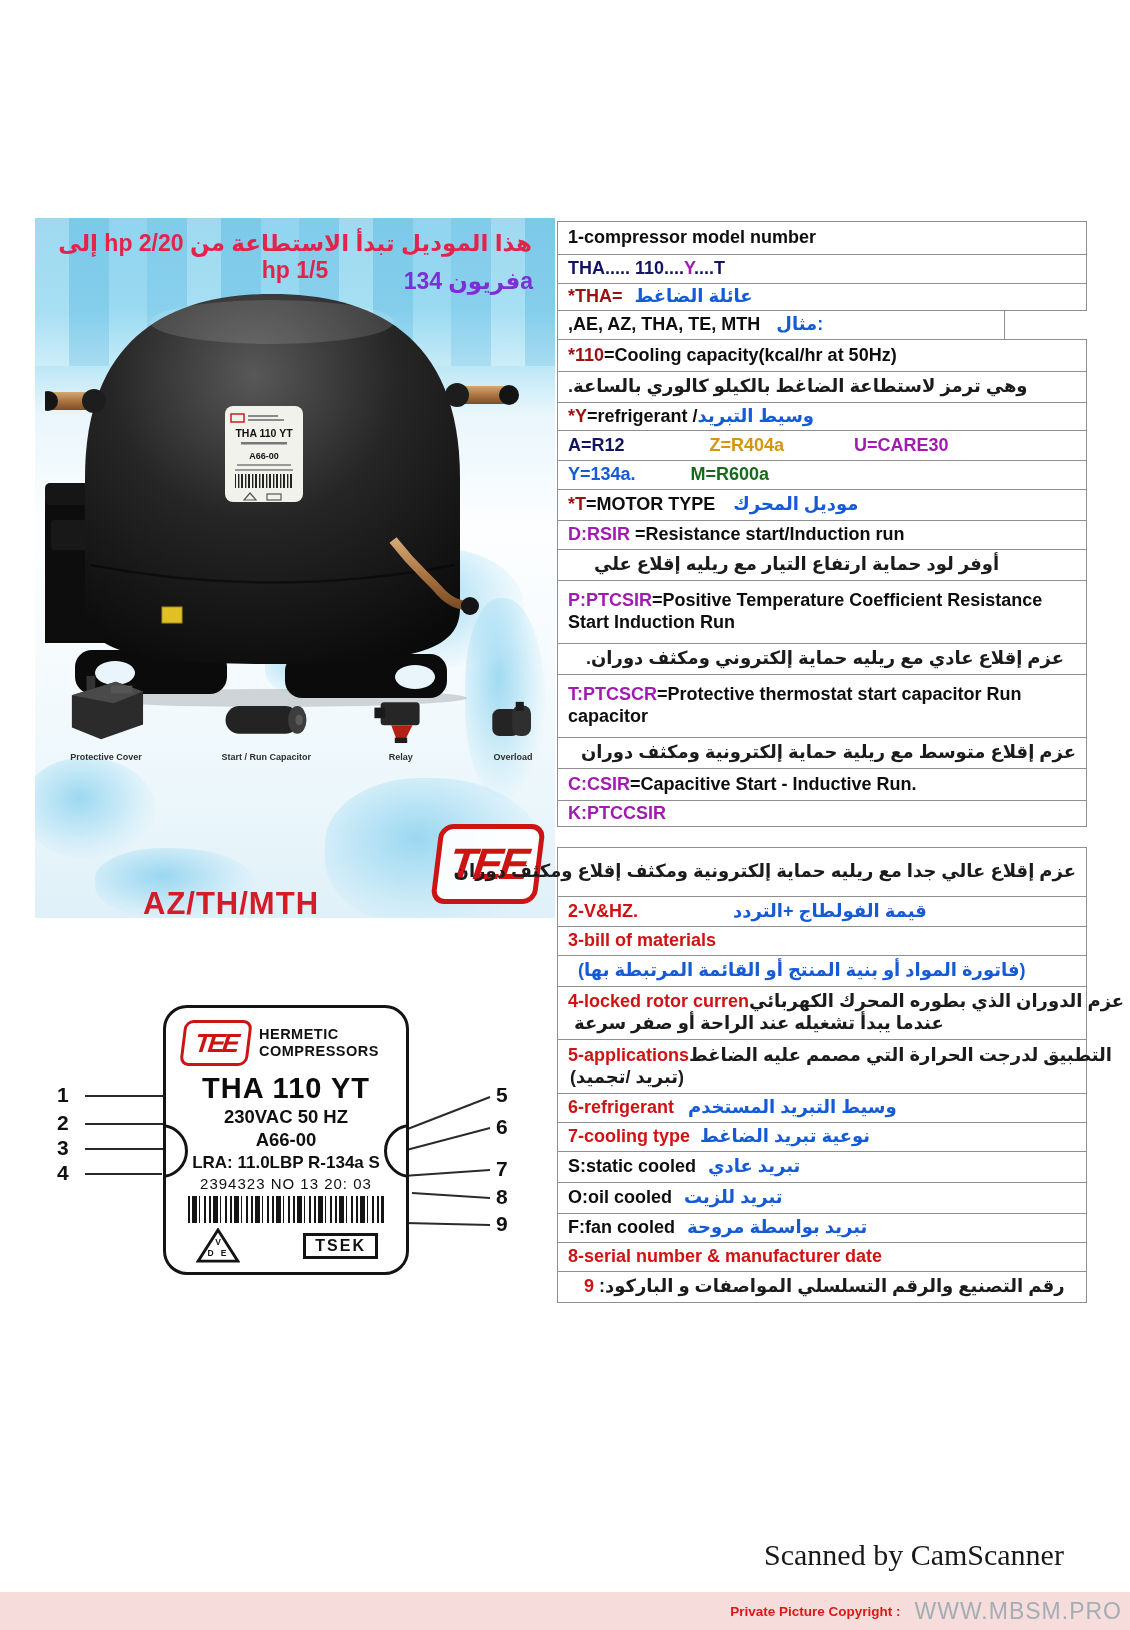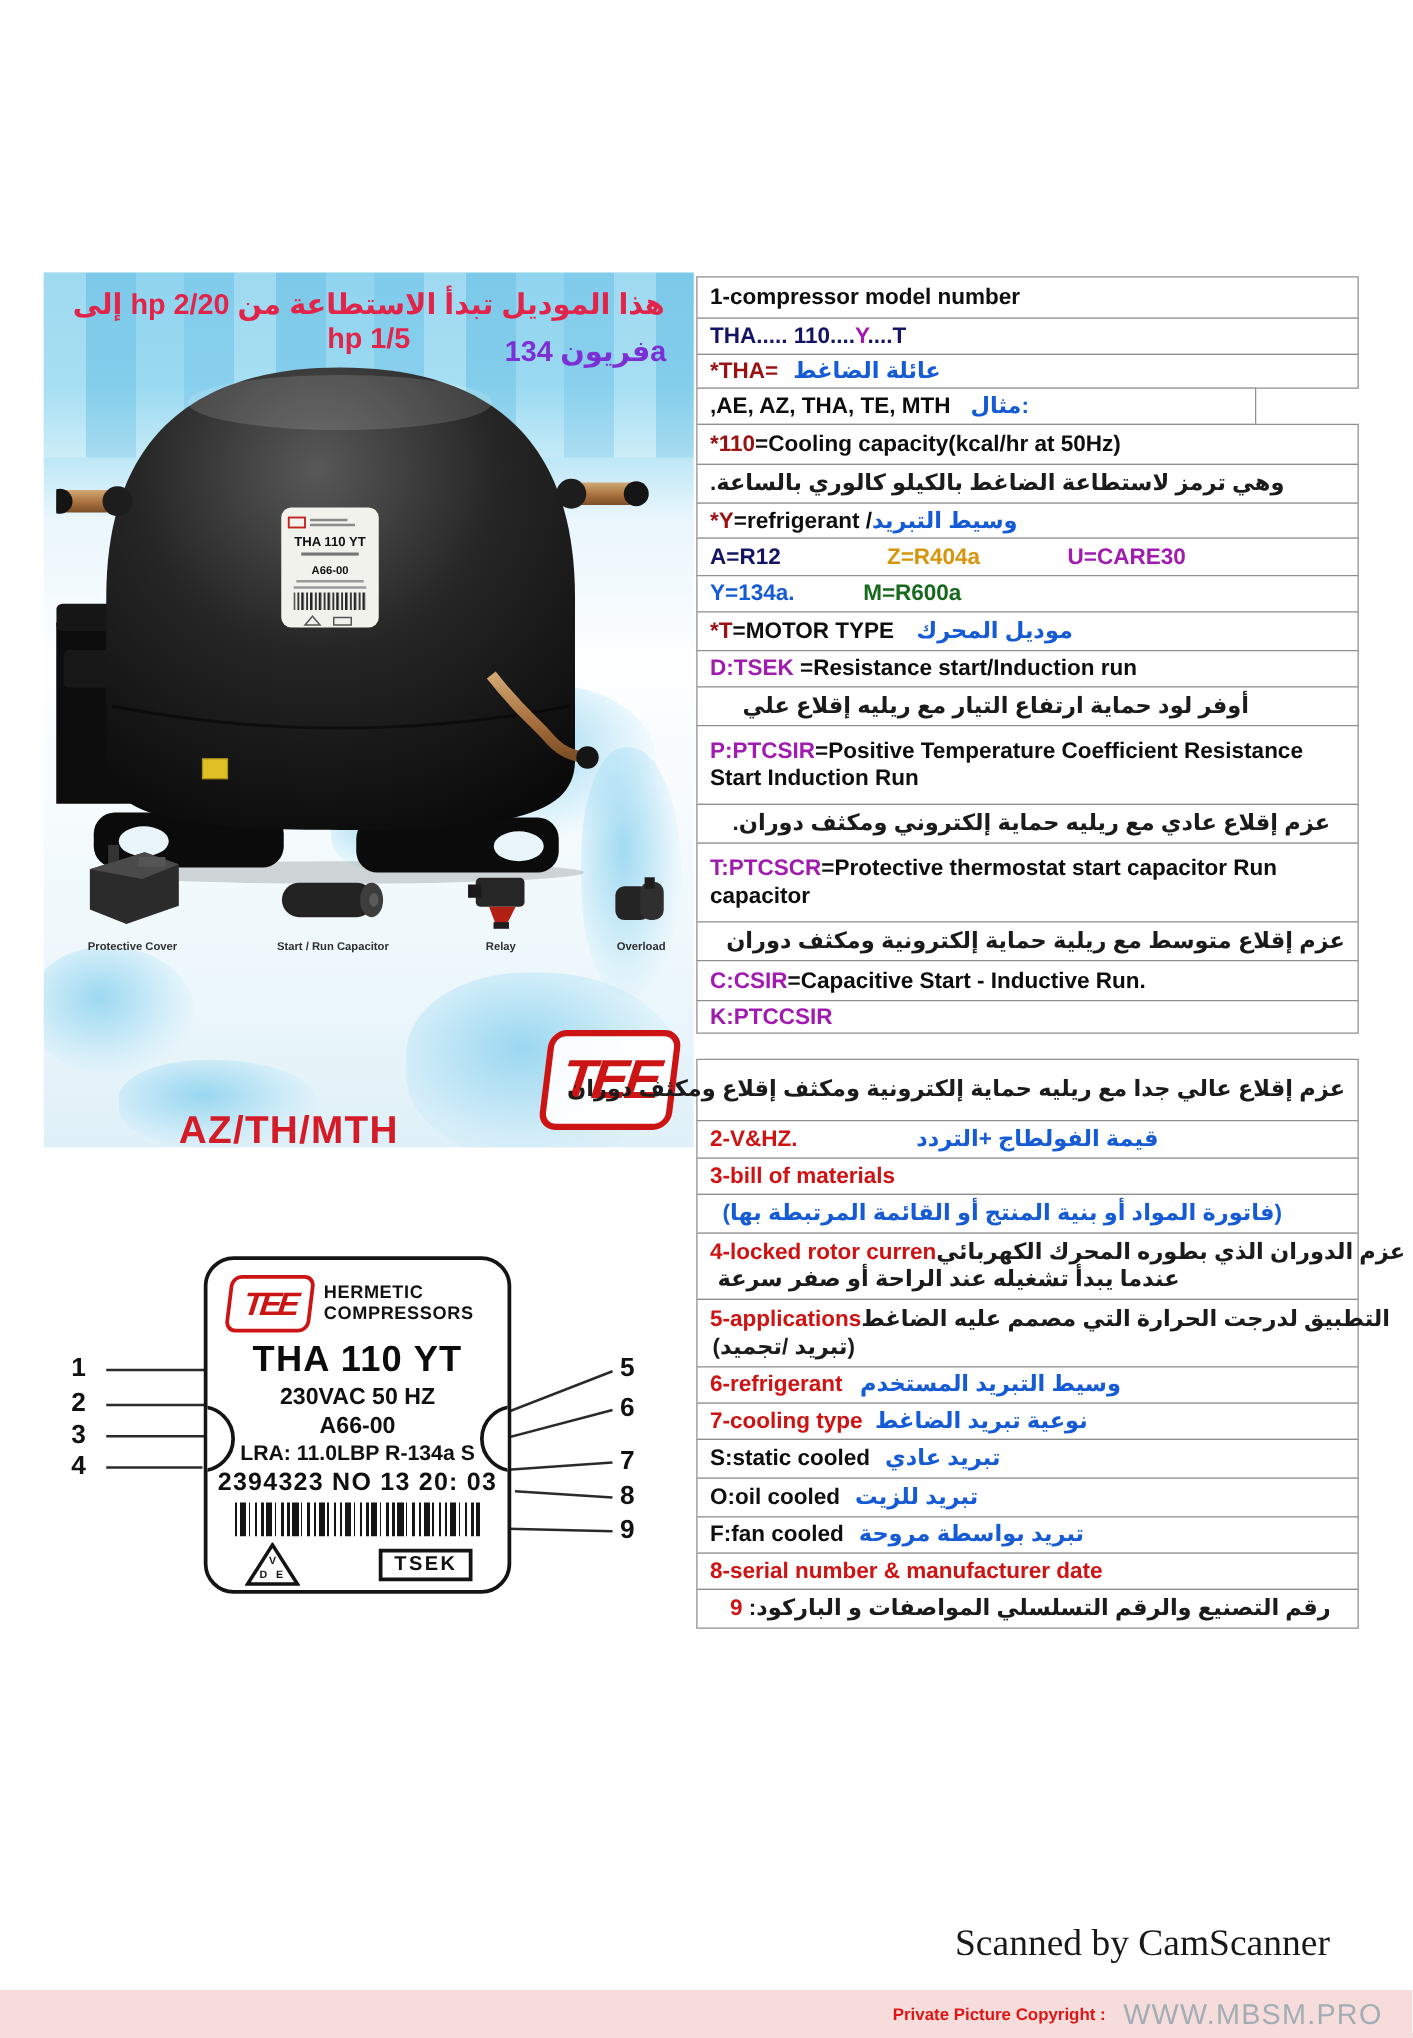--- a/index.html
+++ b/index.html
@@ -65,36 +65,36 @@
   .notch { position:absolute; width:54px; height:54px; border-radius:50%; background:#fff;
     border:3px solid #141414; box-sizing:border-box; top:116px; }
   .notch.nl { left:-32px; } .notch.nr { right:-32px; }
   .nl-head { display:flex; align-items:center; gap:9px; padding:12px 12px 0 16px; }
   .tee-mini { width:62px; height:40px; font-size:26px; border-width:3px; border-radius:9px; flex:none; }
   .nl-brandcap { font-size:14.5px; font-weight:bold; line-height:1.15; color:#111; letter-spacing:0.5px; }
   .nl-model { text-align:center; font-size:29px; font-weight:bold; margin-top:6px;
     letter-spacing:1px; color:#0c0c0c; }
   .nl-volt,.nl-bom { text-align:center; font-size:18.5px; font-weight:bold; margin-top:1px; color:#101010; }
   .nl-lra { text-align:center; font-size:17px; font-weight:bold; margin-top:2px; color:#101010; }
-  .nl-serial { text-align:center; font-size:20px; font-weight:bold; margin-top:2px;
+  .nl-serial { text-align:center; font-size:15px; font-weight:normal; margin-top:2px;
     letter-spacing:1px; color:#101010; }
   .barcode { height:27px; margin:4px 22px 0;
     background:repeating-linear-gradient(90deg,#151515 0 2px,#fff 2px 4px,#151515 4px 9px,
       #fff 9px 11px,#151515 11px 12px,#fff 12px 16px,#151515 16px 18px,#fff 18px 21px); }
   .nl-foot { display:flex; justify-content:space-between; align-items:center; padding:5px 28px 0 30px; }
   .tsek { border:3px solid #141414; font-size:16px; font-weight:bold; padding:1px 9px;
     letter-spacing:2px; color:#111; }
   .callout { position:absolute; font-size:21px; font-weight:bold; color:#111; z-index:4; }
   .callout-lines { position:absolute; left:40px; top:980px; width:500px; height:330px; z-index:2; }
 
   
   .scan-credit { position:absolute; left:764px; top:1538px; font-family:"Liberation Serif","DejaVu Serif",serif;
     font-size:30px; color:#181818; }
   .footer-bar { position:absolute; left:0; right:0; bottom:0; height:38px; background:#f7dcdc;
-    display:flex; align-items:center; justify-content:flex-end; gap:14px; padding-right:24px; box-sizing:border-box; }
+    display:flex; align-items:center; justify-content:flex-end; gap:14px; padding-right:8px; box-sizing:border-box; }
   .fp-copy { color:#e01616; font-size:13.5px; font-weight:bold; }
   .fp-site { color:#a3aeb4; font-size:23px; letter-spacing:1px; }
 </style>
 </head>
 <body>
 
 <div class="panel">
   <div class="ice" style="left:320px;top:330px;width:170px;height:120px;"></div>
   <div class="ice" style="left:430px;top:380px;width:80px;height:200px;"></div>
   <div class="ice" style="left:-10px;top:540px;width:130px;height:100px;"></div>
@@ -227,21 +227,21 @@
     <div class="trow" style="min-height: 31px;">
       <div class="tline" dir="ltr"><span class="c-navy">A=R12</span><span class="c-orange" style="margin-left: 85px;">Z=R404a</span><span class="c-purple" style="margin-left: 70px;">U=CARE30</span></div>
     </div>
     <div class="trow" style="min-height: 30px;">
       <div class="tline" dir="ltr"><span class="c-blue">Y=134a.</span><span class="c-green" style="margin-left: 55px;">M=R600a</span></div>
     </div>
     <div class="trow" style="min-height: 32px;">
       <div class="tline" dir="ltr"><span class="c-maroon">*T</span><span class="c-black">=MOTOR TYPE</span><span class="c-blue" style="margin-left: 18px;">موديل المحرك</span></div>
     </div>
     <div class="trow" style="min-height: 30px;">
-      <div class="tline" dir="ltr"><span class="c-purple">D:TSEK</span><span class="c-black"> =Resistance start/Induction run</span></div>
+      <div class="tline" dir="ltr"><span class="c-purple">D:RSIR</span><span class="c-black"> =Resistance start/Induction run</span></div>
     </div>
     <div class="trow" style="min-height: 32px;">
       <div class="tline" dir="rtl" style="padding-left: 26px;"><span class="c-dark">أوفر لود حماية ارتفاع التيار مع ريليه إقلاع علي</span></div>
     </div>
     <div class="trow" style="min-height: 64px;">
       <div class="tline" dir="ltr"><span class="c-purple">P:PTCSIR</span><span class="c-black">=Positive Temperature Coefficient Resistance</span></div>
       <div class="tline" dir="ltr"><span class="c-black">Start Induction Run</span></div>
     </div>
     <div class="trow" style="min-height: 32px;">
       <div class="tline" dir="rtl" style="padding-left: 18px;"><span class="c-dark">عزم إقلاع عادي مع ريليه حماية إلكتروني ومكثف دوران.</span></div>

